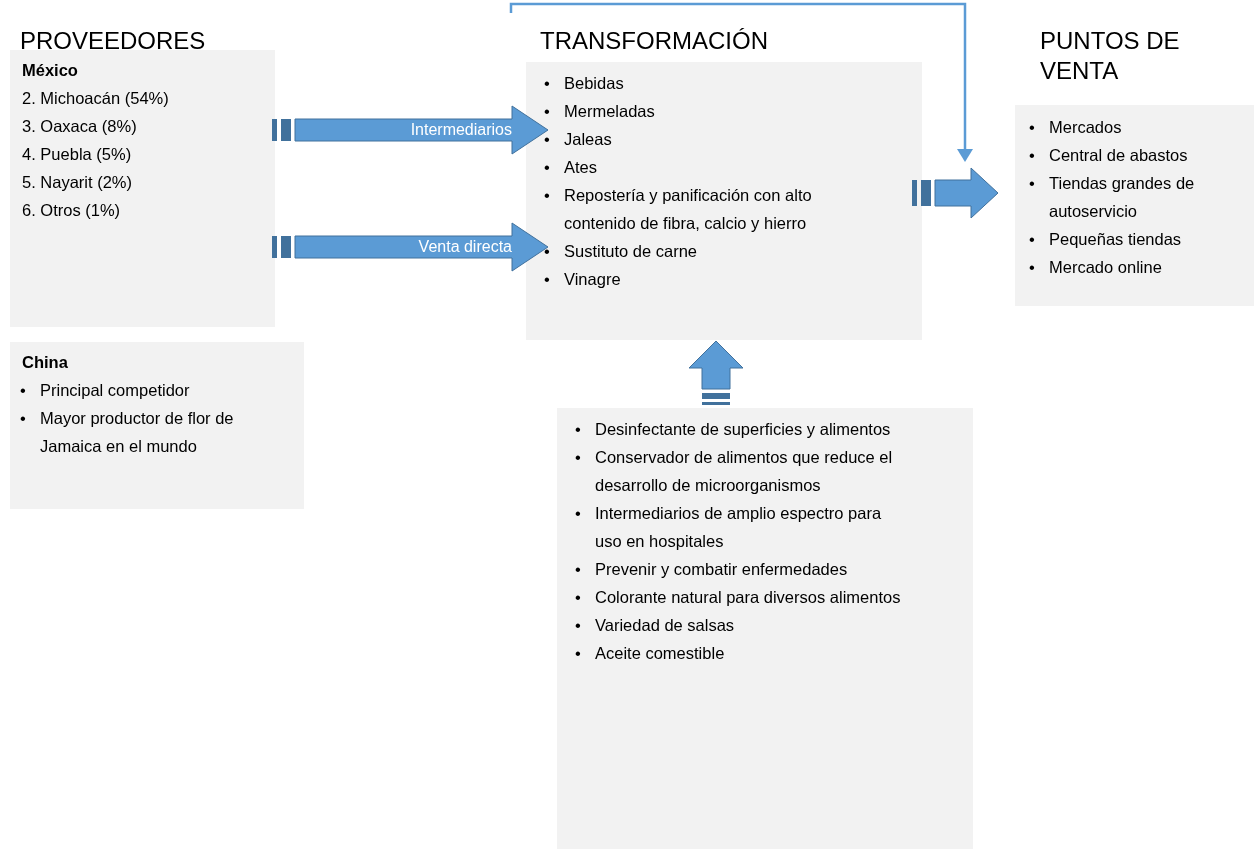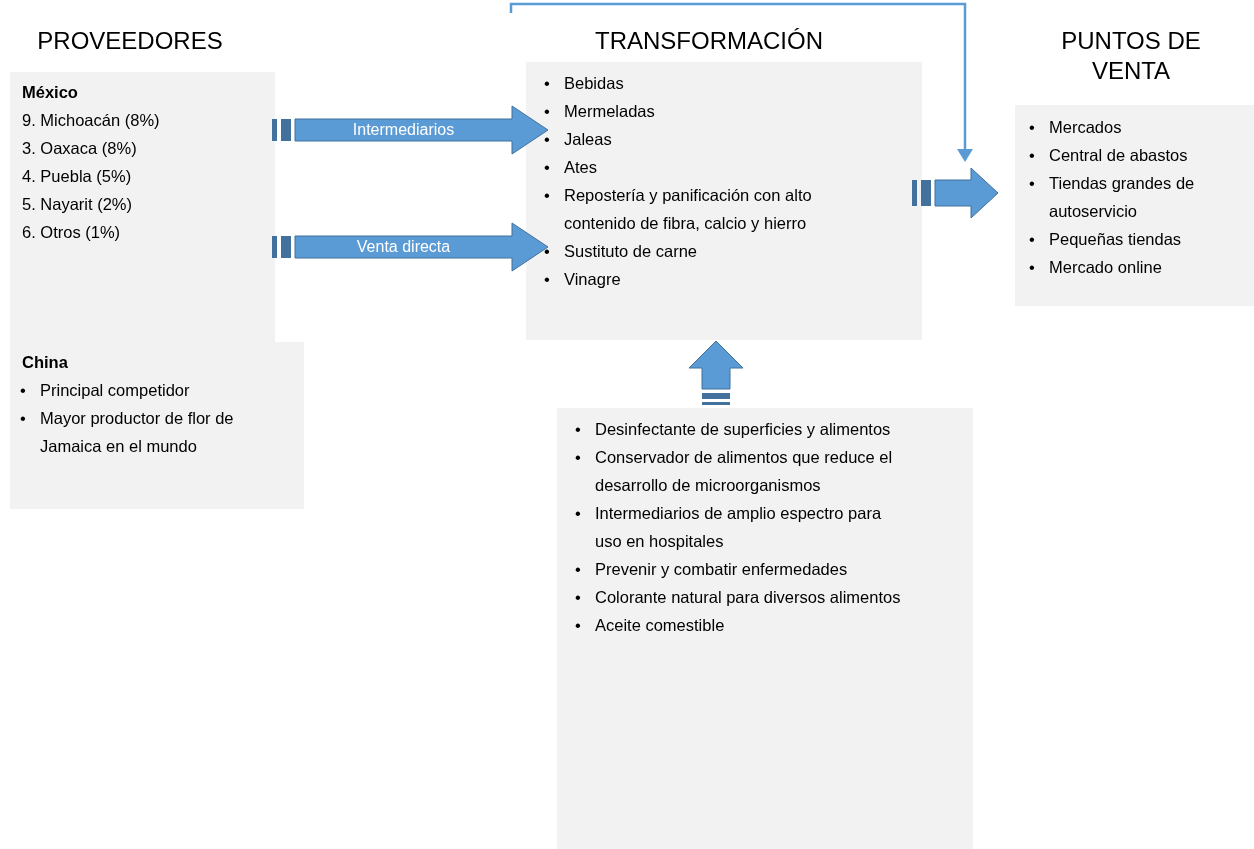--- a/index.html
+++ b/index.html
@@ -9,33 +9,33 @@
     overflow: hidden;
     background: var(--page-bg, #ffffff);
     color: var(--text, #000000);
     font-family: "Liberation Sans", sans-serif;
   }
 
   
   .col-title {
     position: absolute;
     font-size: 24px; line-height: 30px;
-    text-align: center; font-weight: 400;
+    text-align: left; font-weight: 400;
   }
   #title-proveedores   { left: 20px;   top: 26px; width: 220px; }
   #title-transformacion{ left: 540px;  top: 26px; width: 338px; }
   #title-puntos        { left: 1040px; top: 26px; width: 182px; }
 
   
   .box {
     position: absolute;
     background: var(--box-bg, #F2F2F2);
     font-size: 16.5px; line-height: 28px;
   }
-  #box-mexico          { left: 10px;   top: 72px;  width: 243px; min-height: 265px; padding: 6px 10px 6px 12px; }
+  #box-mexico          { left: 10px;   top: 50px;  width: 243px; min-height: 265px; padding: 6px 10px 6px 12px; }
   #box-china           { left: 10px;   top: 342px; width: 243px; min-height: 155px; padding: 6px 45px 6px 6px; }
   #box-transformacion  { left: 526px;  top: 62px;  width: 338px; min-height: 265px; padding: 7px 44px 6px 14px; }
   #box-investigaciones { left: 557px;  top: 408px; width: 340px; min-height: 435px; padding: 7px 62px 8px 14px; }
   #box-puntos          { left: 1015px; top: 105px; width: 239px; min-height: 185px; padding: 8px 6px 8px 10px; }
 
   .heading { font-weight: bold; }
   #box-china .heading { margin-left: 6px; }
 
   ul.bullets { list-style: none; margin: 0; padding: 0; }
   ul.bullets li { position: relative; padding-left: 24px; }
@@ -44,35 +44,35 @@
   
   #arrows { position: absolute; left: 0; top: 0; pointer-events: none; }
   .arrow-fill   { fill: var(--accent, #5B9BD5); stroke: var(--accent-dark, #41719C); stroke-width: 1; }
   .arrow-stripe { fill: var(--accent-dark, #41719C); stroke: none; }
   .connector-line { fill: none; stroke: var(--accent, #5B9BD5); stroke-width: 2.5; }
   .connector-head { fill: var(--accent, #5B9BD5); stroke: none; }
 
   .arrow-label {
     position: absolute;
     color: var(--arrow-label-text, #ffffff);
-    font-size: 16px; text-align: center;
+    font-size: 16px; text-align: right;
   }
   #label-intermediarios { left: 295px; top: 119px; width: 217px; height: 22px; line-height: 22px; }
   #label-venta-directa  { left: 295px; top: 236px; width: 217px; height: 22px; line-height: 22px; }
 </style>
 </head>
 <body>
 
 <div class="col-title" id="title-proveedores">PROVEEDORES</div>
 <div class="col-title" id="title-transformacion">TRANSFORMACIÓN</div>
 <div class="col-title" id="title-puntos">PUNTOS DE VENTA</div>
 
 <div class="box" id="box-mexico">
   <div class="heading">México</div>
-  <div>9. Michoacán (8%)</div>
+  <div>2. Michoacán (54%)</div>
   <div>3. Oaxaca (8%)</div>
   <div>4. Puebla (5%)</div>
   <div>5. Nayarit (2%)</div>
   <div>6. Otros (1%)</div>
 </div>
 
 <div class="box" id="box-china">
   <div class="heading">China</div>
   <ul class="bullets">
     <li>Principal competidor</li>
@@ -92,20 +92,21 @@
   </ul>
 </div>
 
 <div class="box" id="box-investigaciones">
   <ul class="bullets">
     <li>Desinfectante de superficies y alimentos</li>
     <li>Conservador de alimentos que reduce el desarrollo de microorganismos</li>
     <li>Intermediarios de amplio espectro para uso en hospitales</li>
     <li>Prevenir y combatir enfermedades</li>
     <li>Colorante natural para diversos alimentos</li>
+    <li>Variedad de salsas</li>
     <li>Aceite comestible</li>
   </ul>
 </div>
 
 <div class="box" id="box-puntos">
   <ul class="bullets">
     <li>Mercados</li>
     <li>Central de abastos</li>
     <li>Tiendas grandes de autoservicio</li>
     <li>Pequeñas tiendas</li>

